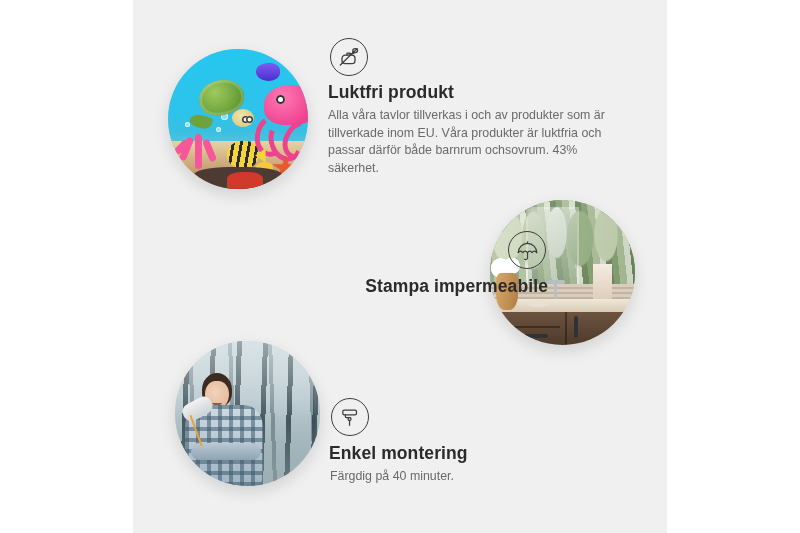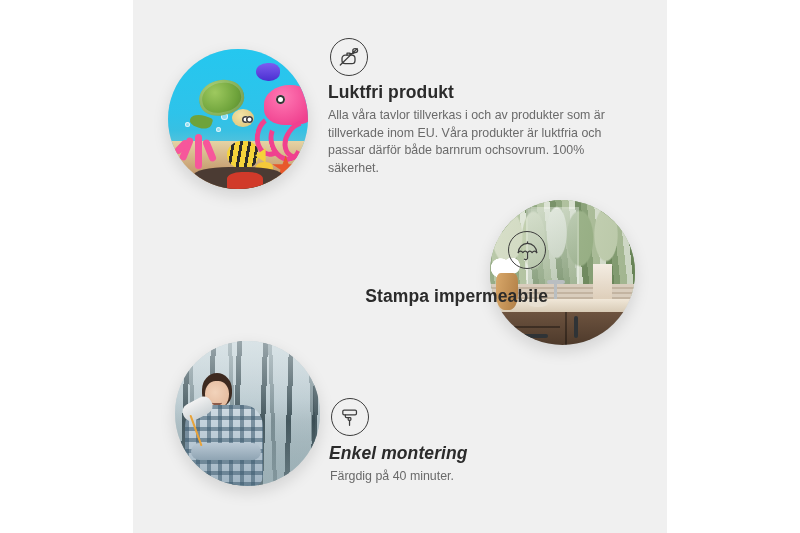--- a/index.html
+++ b/index.html
@@ -302,25 +302,25 @@
     line-height: 1.42;
     color: #6a6a6a;
   }
 
   #feature-odorless { left: 195px; top: 38px; width: 300px; }
   #feature-odorless .icon-circle{ margin-left: 2px; }
   #feature-odorless .feat-body{ width: 296px; }
 
   #feature-waterproof { left: 85px; top: 231px; width: 330px; text-align: right; }
   #feature-waterproof .icon-circle{ margin-left: auto; margin-right: 2px; }
-  #feature-waterproof .feat-title{ margin-top: 17px; }
+  #feature-waterproof .feat-title{ margin-top: 7px; }
 
   #feature-easy { left: 196px; top: 398px; width: 290px; }
   #feature-easy .icon-circle{ margin-left: 2px; }
-  #feature-easy .feat-title{ margin-top: 7px; font-style: italic; }
+  #feature-easy .feat-title{ margin-top: 7px; }
   #feature-easy .feat-body{ padding-left: 1px; }
 
   svg { display:block; }
 </style>
 </head>
 <body>
 
 <div class="canvas">
 
   <div class="panel">
@@ -409,21 +409,21 @@
         <svg width="26" height="26" viewBox="0 0 26 26" fill="none" stroke="#3d3d3d" stroke-width="1.3" stroke-linecap="round" stroke-linejoin="round">
           <path d="M9.2 11.2 h6.6 a3.2 3.2 0 0 1 3.2 3.2 v2.0 a3.2 3.2 0 0 1 -3.2 3.2 h-6.6 a3.2 3.2 0 0 1 -3.2 -3.2 v-2.0 a3.2 3.2 0 0 1 3.2 -3.2 z"></path>
           <path d="M11.0 11.2 v-2.0 h3.0 v2.0"></path>
           <path d="M14.0 9.6 h3.1 v-2.2"></path>
           <ellipse cx="19.2" cy="6.6" rx="2.4" ry="1.9"></ellipse>
           <path d="M17.1 9.1 h1.0"></path>
           <path d="M4.3 21.0 L21.2 4.6"></path>
         </svg>
       </div>
       <div class="feat-title">Luktfri produkt</div>
-      <div class="feat-body">Alla våra tavlor tillverkas i och av produkter som är tillverkade inom EU. Våra produkter är luktfria och passar därför både barnrum ochsovrum. 100% säkerhet.</div>
+      <div class="feat-body">Alla våra tavlor tillverkas i och av produkter som är tillverkade inom EU. Våra produkter är luktfria och passar därför både barnrum ochsovrum. 43% säkerhet.</div>
     </div>
 
     <div class="feature" id="feature-waterproof">
       <div class="icon-circle">
         <svg width="25" height="25" viewBox="0 0 26 26" fill="none" stroke="#3d3d3d" stroke-width="1.3" stroke-linecap="round" stroke-linejoin="round">
           <path d="M3.4 15.2 a9.6 9.6 0 0 1 19.2 0"></path>
           <path d="M3.4 15.2 q2.4 -3.0 4.8 0 q2.4 -3.0 4.8 0 q2.4 -3.0 4.8 0 q2.4 -3.0 4.8 0"></path>
           <path d="M13 15.2 v5.6"></path>
           <path d="M13 20.8 a1.9 1.9 0 0 1 -3.2 1.2"></path>
           <path d="M13 5.6 v-1.6"></path>

